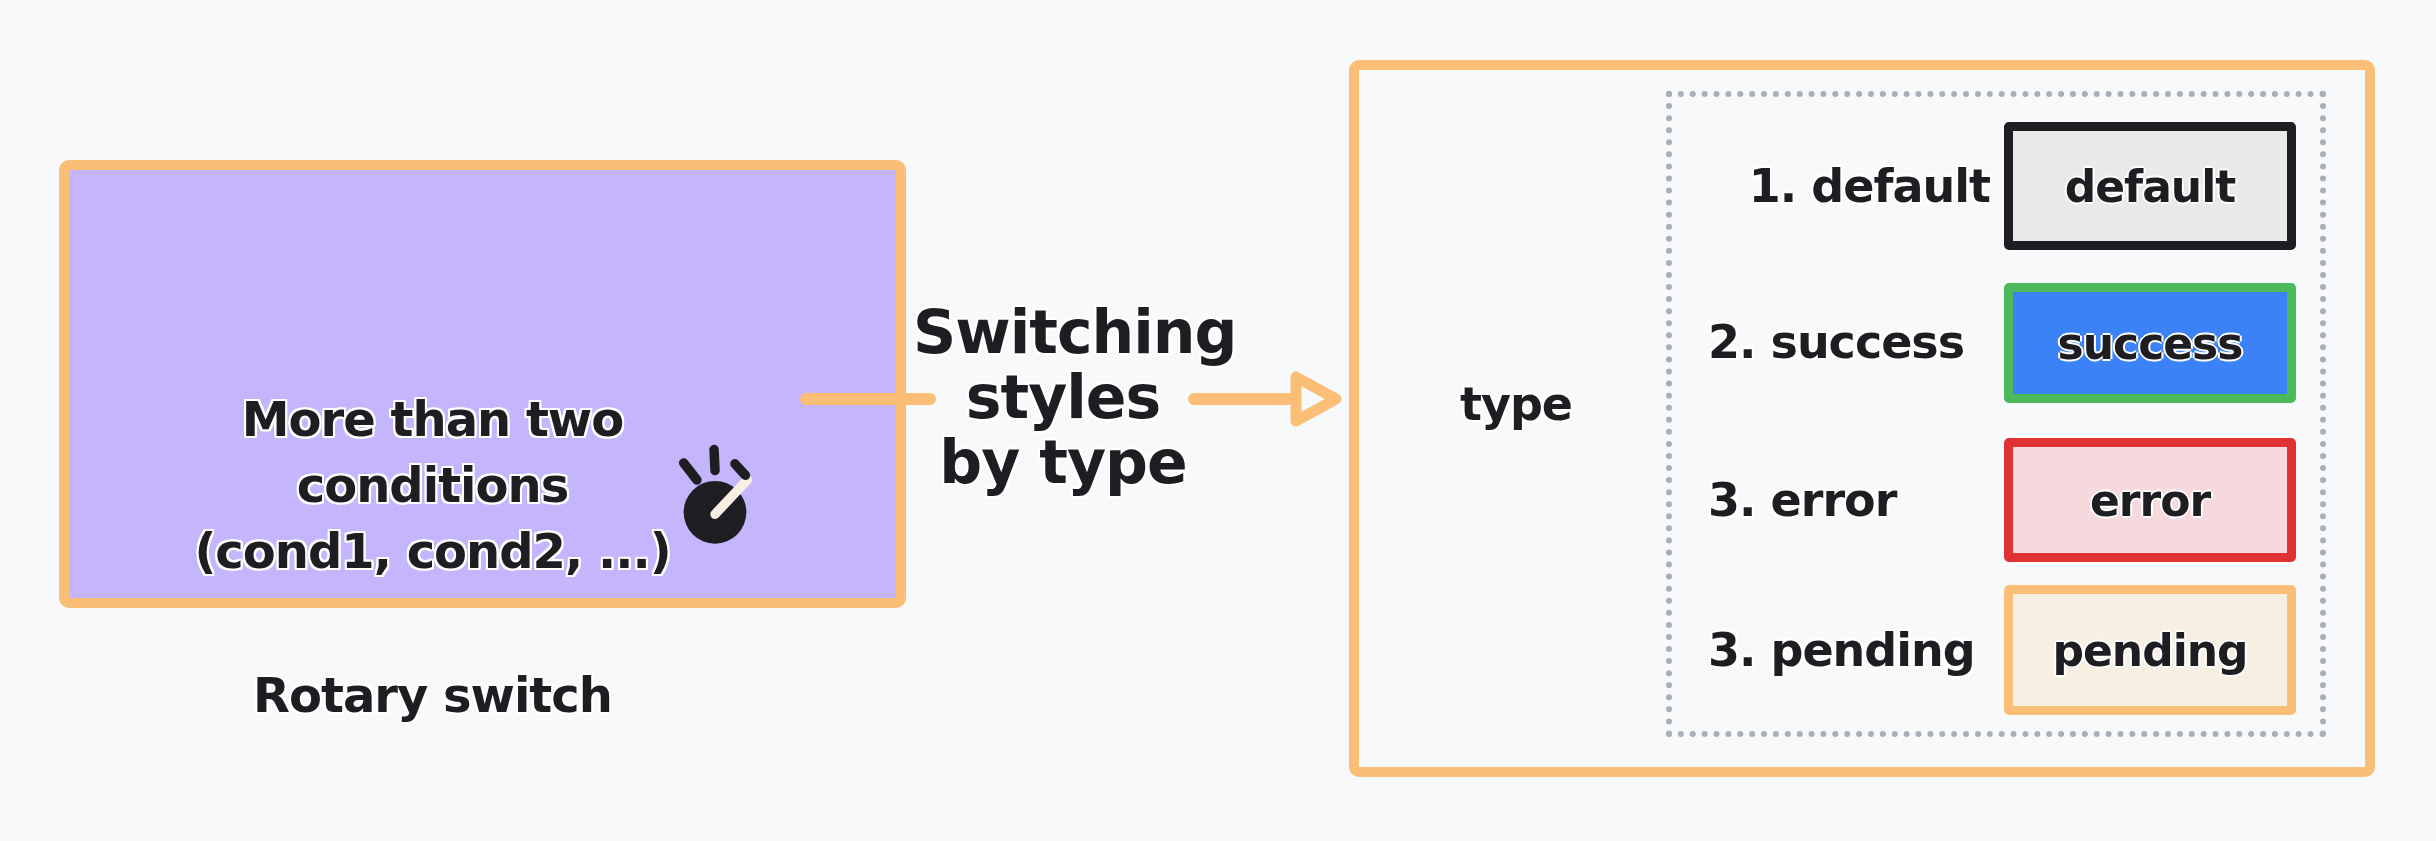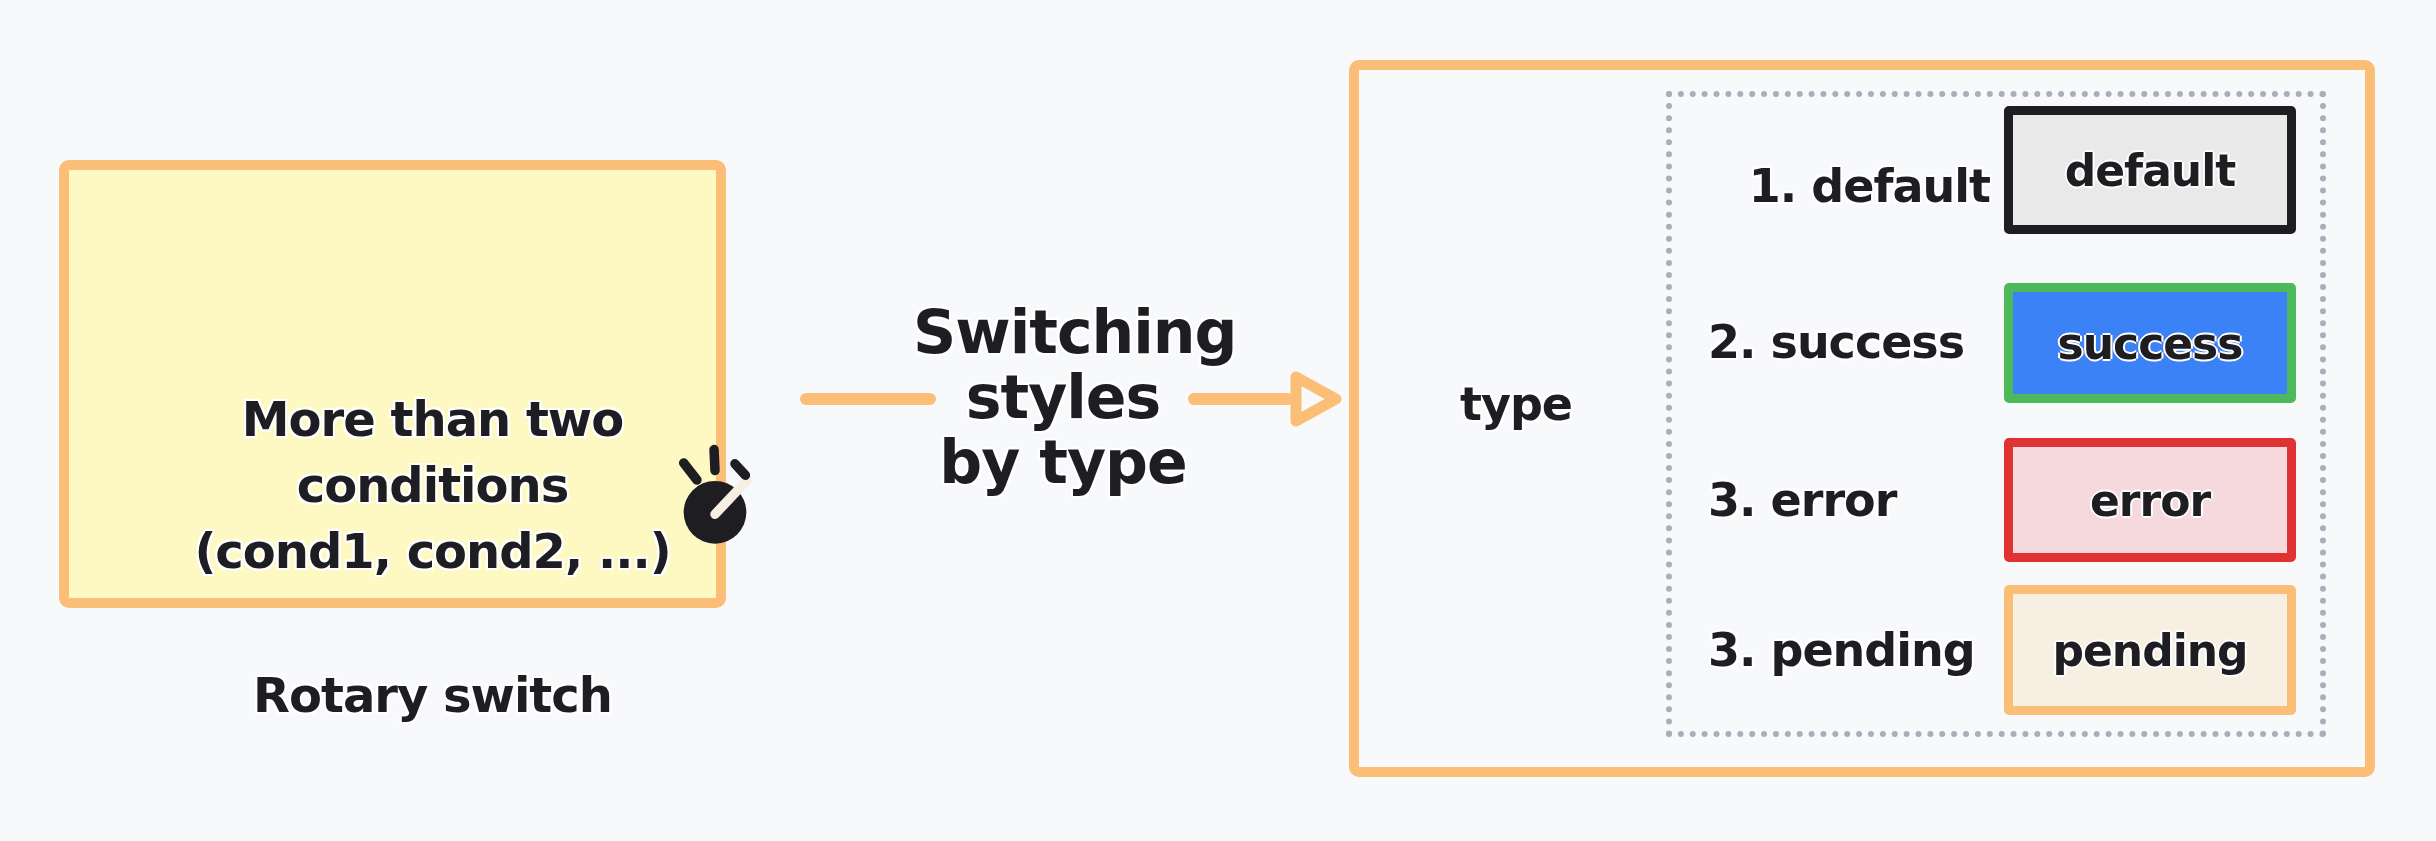--- a/index.html
+++ b/index.html
@@ -11,23 +11,23 @@
   .txt{
     position:absolute;letter-spacing:-1px;
     text-shadow:2px 0 0 #fff,-2px 0 0 #fff,0 2px 0 #fff,0 -2px 0 #fff,
                 2px 2px 0 #fff,-2px 2px 0 #fff,2px -2px 0 #fff,-2px -2px 0 #fff;
   }
   .center{text-align:center;}
   .nowrap{white-space:nowrap;}
 
   
   .node-left{
-    position:absolute;left:59px;top:160px;width:667px;height:448px;
+    position:absolute;left:59px;top:160px;width:847px;height:448px;
     box-sizing:border-box;border:10px solid #FBBE77;border-radius:10px;
-    background:#fef9c3;
+    background:#c4b5fd;
   }
   .cond-lines{left:69px;top:216px;width:727px;font-size:48px;line-height:66px;}
   .rotary-line{left:69px;top:492px;width:727px;font-size:48px;line-height:66px;}
   .knob-icon{position:absolute;left:672px;top:442px;width:86px;height:114px;}
 
   
   .arrow-seg{position:absolute;height:12px;background:#FBBE77;border-radius:6px;}
   .seg-a{left:800px;top:393px;width:136px;}
   .seg-b{left:1188px;top:393px;width:106px;}
   .arrow-head{position:absolute;left:1289px;top:371px;width:56px;height:56px;}
@@ -45,21 +45,21 @@
     box-sizing:border-box;border:6px dotted #A9AFB8;background:transparent;
   }
   .row-label{left:1708px;width:282px;font-size:46px;line-height:66px;text-align:left;}
   .badge{
     position:absolute;left:2004px;width:292px;box-sizing:border-box;
     border:9px solid #1E1E22;border-radius:5px;background:#E9E9E9;
     display:flex;align-items:center;justify-content:center;
     font-size:44px;letter-spacing:-1px;
     text-shadow:2px 0 0 #fff,-2px 0 0 #fff,0 2px 0 #fff,0 -2px 0 #fff;
   }
-  .b0{top:106px;height:128px;}
+  .b0{top:122px;height:128px;}
   .b1{top:283px;height:120px;}
   .b2{top:438px;height:124px;}
   .b3{top:585px;height:130px;}
   .l0{top:153px;text-align:right;}
   .l1{top:309px;}
   .l2{top:467px;}
   .l3{top:617px;}
 </style>
 </head>
 <body>

